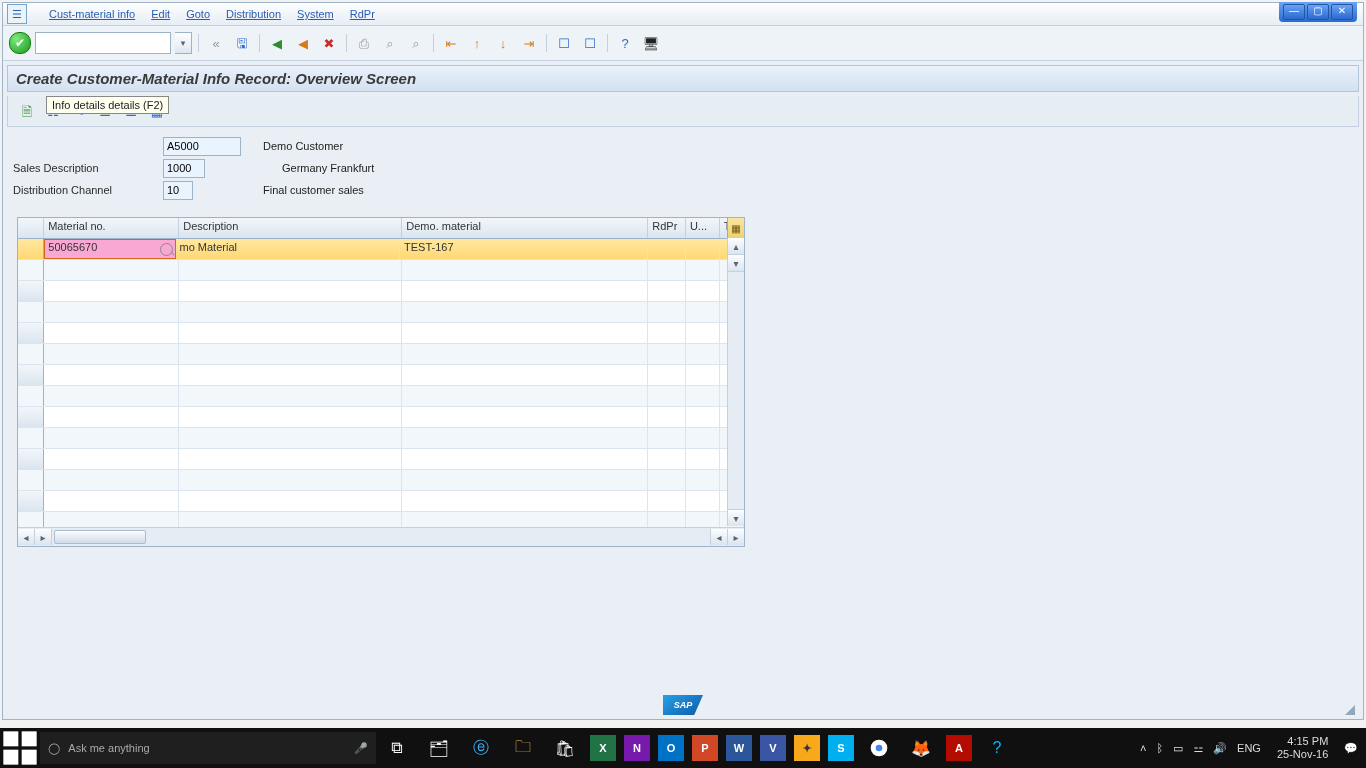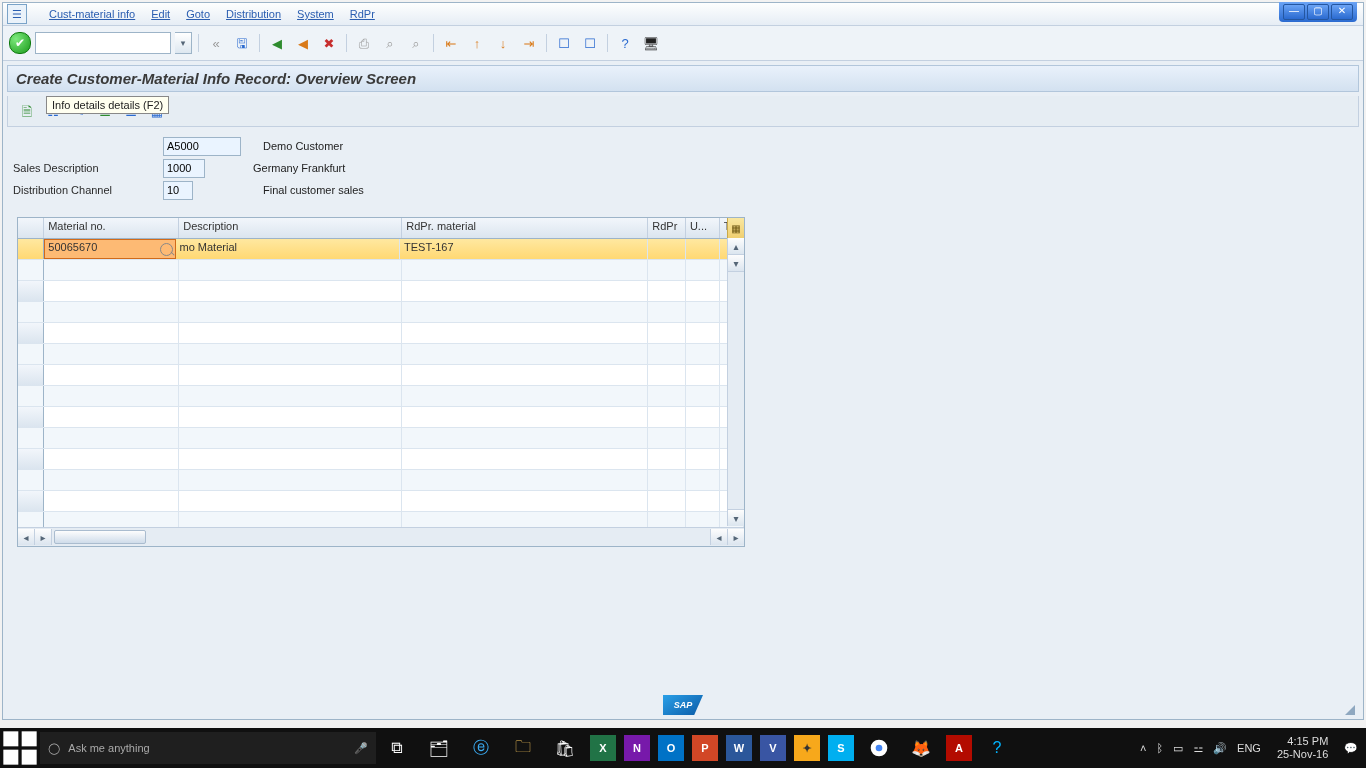--- a/index.html
+++ b/index.html
@@ -38,21 +38,21 @@
   
   .grid-wrap{margin:16px 4px 0 4px;border:1px solid #9db4c8;width:726px;background:#fff;position:relative}
   .grid-head{display:flex;background:linear-gradient(#f2f6fb,#dbe5ef);border-bottom:1px solid #9db4c8;height:20px}
   .gh{border-right:1px solid #c3d0e0;padding:2px 4px;font-size:11px;color:#333;overflow:hidden;white-space:nowrap}
   .grid-body{height:288px;overflow:hidden;position:relative}
   .grow{display:flex;height:20px;border-bottom:1px solid #dbe5ef}
   .gc{border-right:1px solid #dbe5ef;padding:2px 4px;font-size:11px;color:#333;overflow:hidden;white-space:nowrap;background:#fff}
   .grow .rowhdr{background:linear-gradient(#f2f6fb,#dbe5ef);border-right:1px solid #9db4c8}
   .grow.alt .gc{background:#f2f7fb}
   .grow.sel .gc{background:linear-gradient(#ffe8a0,#ffd873)}
-  .grow.sel .gc.editcell{background:#fdba74;border:1px solid #d06a1a;height:16px;padding:1px 3px}
+  .grow.sel .gc.editcell{background:#f9a8d4;border:1px solid #d06a1a;height:16px;padding:1px 3px}
   .grid-cfg{position:absolute;right:0;top:0;width:16px;height:20px;background:linear-gradient(#f9e7a0,#f0cf70);border-left:1px solid #c9a94a;display:flex;align-items:center;justify-content:center;font-size:10px;color:#6a5410}
   .vscroll{position:absolute;right:0;top:20px;bottom:20px;width:16px;background:#e5ecf3;border-left:1px solid #c3d0e0}
   .vscroll .arw{height:16px;display:flex;align-items:center;justify-content:center;font-size:10px;color:#567;background:linear-gradient(#fdfdfd,#dbe5ef);border-bottom:1px solid #c3d0e0}
   .vscroll .arw.bottom{position:absolute;bottom:0;left:0;right:0;border-top:1px solid #c3d0e0;border-bottom:none}
   .hscroll{height:18px;background:#e5ecf3;border-top:1px solid #c3d0e0;display:flex;align-items:center}
   .hscroll .arw{width:16px;height:16px;display:flex;align-items:center;justify-content:center;font-size:10px;color:#567;background:linear-gradient(#fdfdfd,#dbe5ef);border-right:1px solid #c3d0e0}
   .hscroll .thumb{width:90px;height:12px;margin-left:2px;background:linear-gradient(#fdfdfd,#cfdcea);border:1px solid #aabccf;border-radius:2px}
   .hscroll .spacer{flex:1}
   .hscroll .arw.r{border-left:1px solid #c3d0e0;border-right:none}
   
@@ -134,34 +134,34 @@
 
   <div class="content">
     <div class="form-row" style="position:relative">
       <div class="form-label" style="visibility:hidden">Customer</div>
       <input class="form-input" style="width: 70px;" value="A5000">
       <div class="form-desc" style="margin-left:22px">Demo Customer</div>
     </div>
     <div class="form-row">
       <div class="form-label">Sales Description</div>
       <input class="form-input" style="width: 34px;" value="1000">
-      <div class="form-desc" style="margin-left:48px">Germany Frankfurt</div>
+      <div class="form-desc" style="margin-left:77px">Germany Frankfurt</div>
     </div>
     <div class="form-row">
       <div class="form-label">Distribution Channel</div>
       <input class="form-input" style="width: 22px;" value="10">
       <div class="form-desc" style="margin-left:70px">Final customer sales</div>
     </div>
 
     <div class="grid-wrap">
       <div class="grid-head">
         <div class="gh rowhdr" style="width:18px"></div>
         <div class="gh" style="width:132px">Material no.</div>
         <div class="gh" style="width:224px">Description</div>
-        <div class="gh" style="width:248px">RdPr. material</div>
+        <div class="gh" style="width:248px">Demo. material</div>
         <div class="gh" style="width:30px">RdPr</div>
         <div class="gh" style="width:26px">U...</div>
         <div class="gh" style="width:16px">Te</div>
       </div>
       <div class="grid-cfg">▦</div>
 
       <div class="grid-body">
 
         <div class="grow sel">
           <div class="gc rowhdr" style="width:18px"></div>

